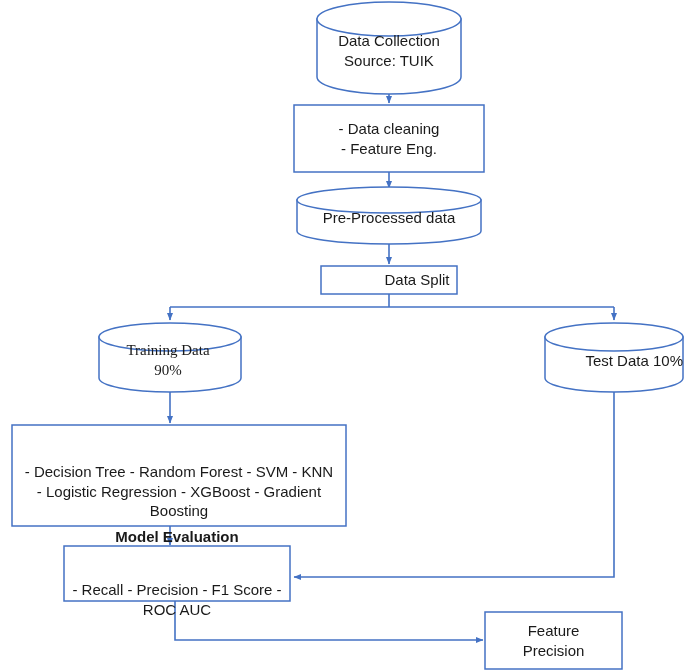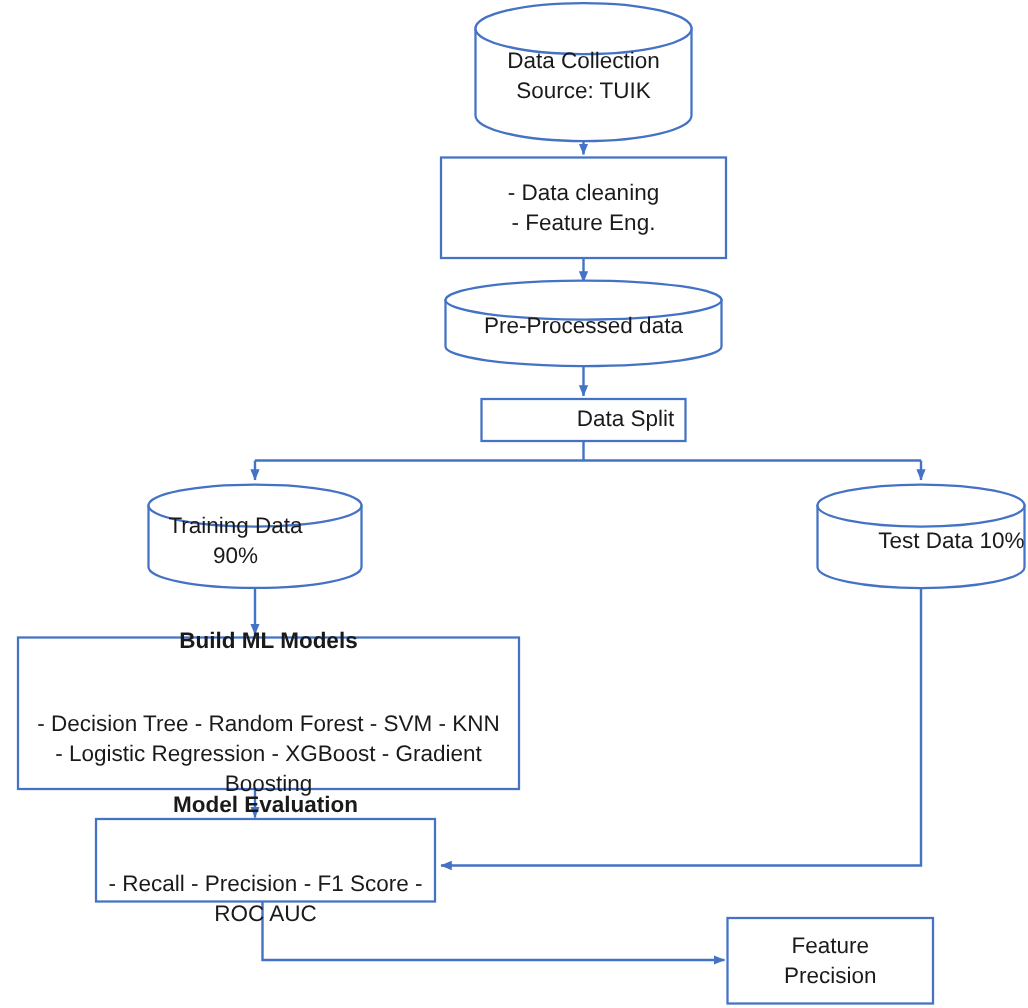--- a/index.html
+++ b/index.html
@@ -139,31 +139,30 @@
   </div>
 
   <div class="node-text" style="left:297px; top:203px; width:184px; height:30px;">
     <span class="tline">Pre-Processed data</span>
   </div>
 
   <div class="node-text" style="left:321px; top:266px; width:136px; height:28px;margin-left:28px;">
     <span class="tline">Data Split</span>
   </div>
 
-  <div class="node-text" style="left:86px; top:340px; width:142px; height:42px;">
+  <div class="node-text" style="left:97px; top:340px; width:142px; height:42px;font-family:Liberation Serif, serif;">
     <span class="tline">Training Data</span>
     <span class="tline">90%</span>
   </div>
 
   <div class="node-text" style="left:545px; top:340px; width:138px; height:42px;align-items:flex-end;">
     <span class="tline">Test Data 10%</span>
   </div>
 
   <div class="node-text" style="left:22px; top:428px; width:314px; height:95px;">
-    <span class="tline bold" style="margin-bottom:3px;">Build ML Models</span>
     <span class="tline wrap">- Decision Tree  - Random Forest  - SVM  - KNN  - Logistic Regression - XGBoost - Gradient Boosting</span>
   </div>
 
   <div class="node-text" style="left:70px; top:548px; width:214px; height:51px;">
     <span class="tline bold" style="margin-bottom:1px;">Model Evaluation</span>
     <span class="tline wrap">- Recall - Precision - F1 Score - ROC AUC</span>
   </div>
 
   <div class="node-text" style="left:485px; top:612px; width:137px; height:57px;">
     <span class="tline">Feature</span>

